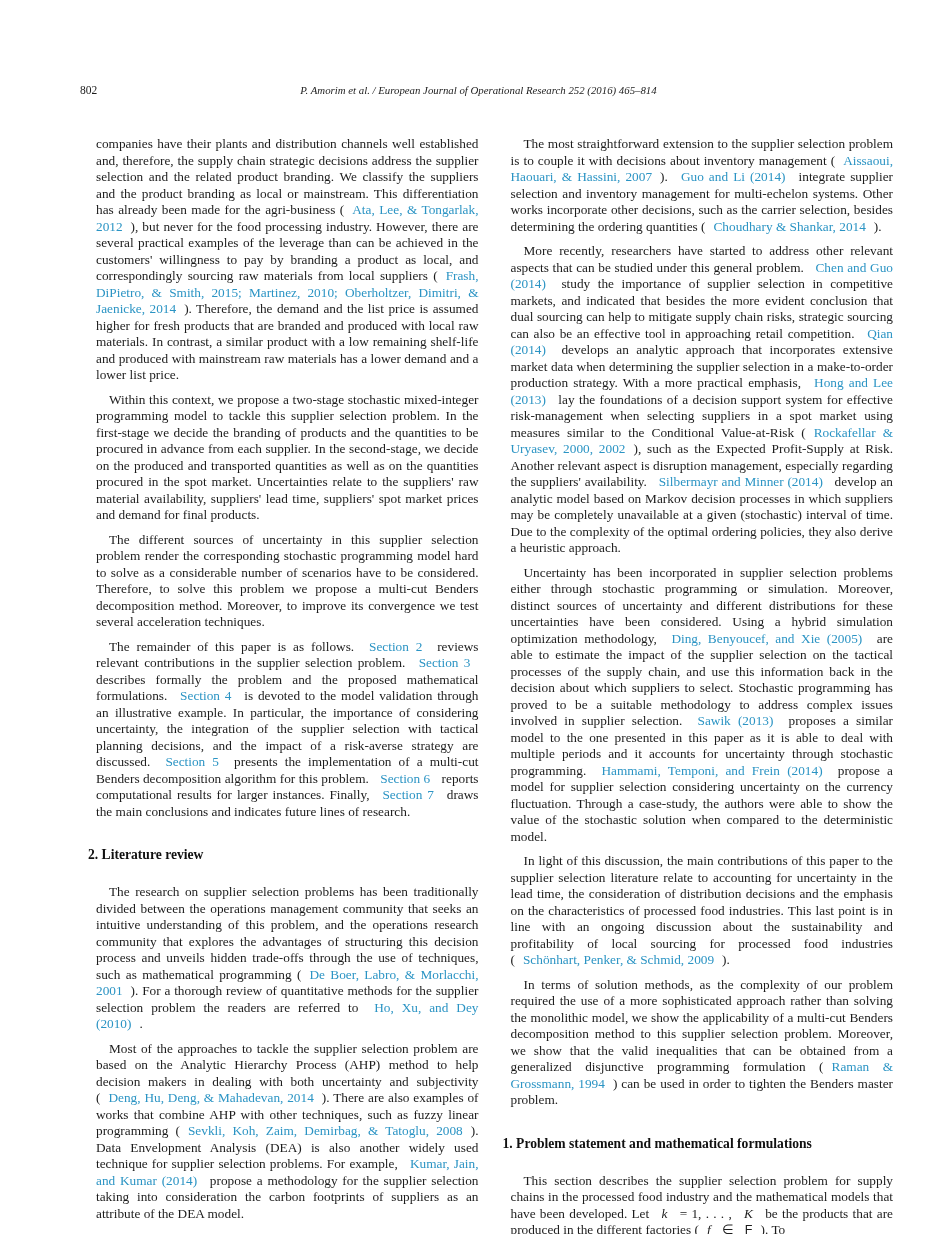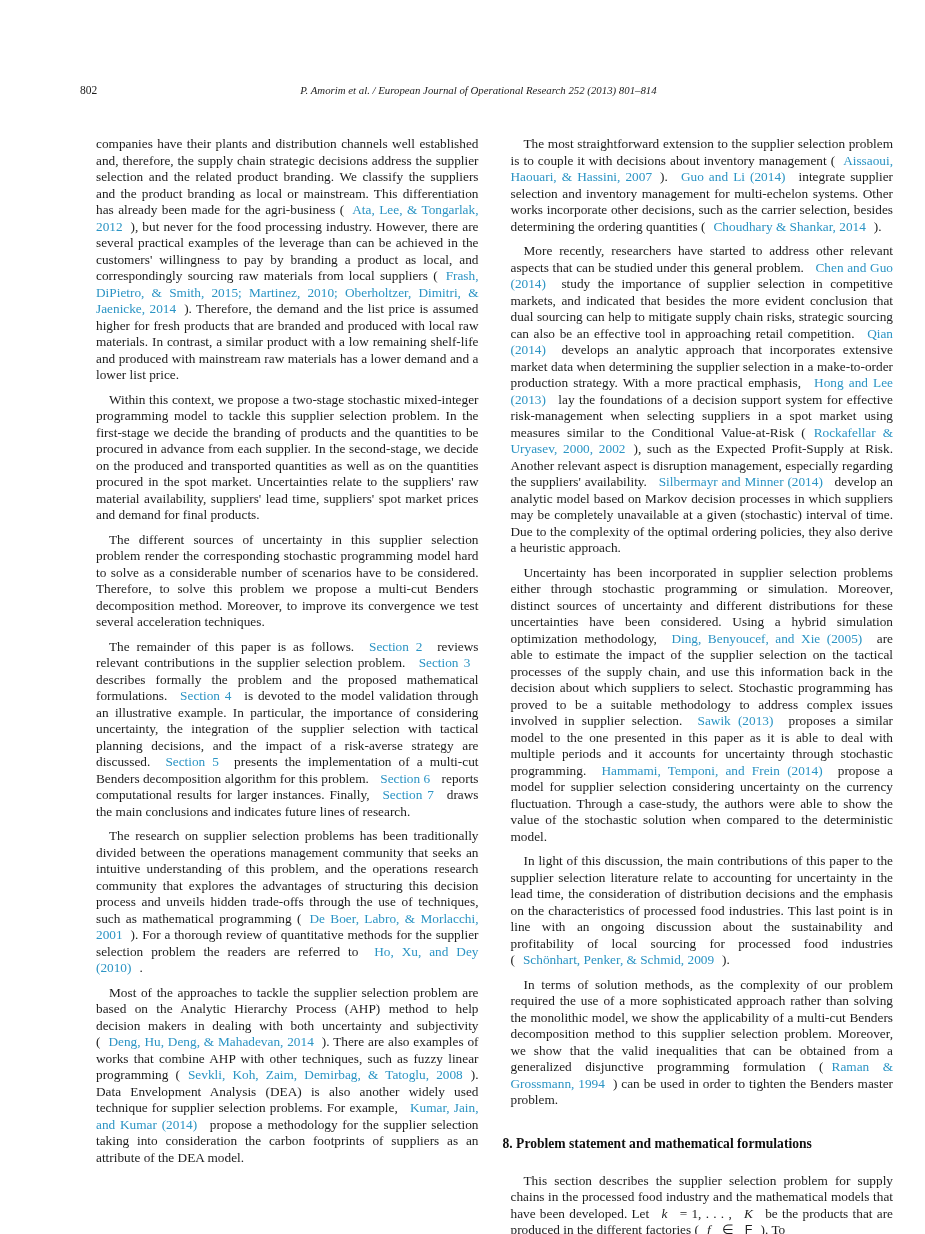--- a/index.html
+++ b/index.html
@@ -58,33 +58,34 @@
     font-style: normal;
     font-family: "Liberation Sans", sans-serif;
     font-size: 12.6px;
   }
 </style>
 </head>
 <body>
 
 <div class="page">
   <div class="page-number">802</div>
-  <div class="running-head">P. Amorim et al. / European Journal of Operational Research 252 (2013) 801–814</div>
+  <div class="running-head">P. Amorim et al. / European Journal of Operational Research 252 (2016) 465–814</div>
   <div class="columns">
     <div class="col">
         <p class="para">companies have their plants and distribution channels well established and, therefore, the supply chain strategic decisions address the supplier selection and the related product branding. We classify the suppliers and the product branding as local or mainstream. This differentiation has already been made for the agri-business (<a class="cite">Ata, Lee, &amp; Tongarlak, 2012</a>), but never for the food processing industry. However, there are several practical examples of the leverage than can be achieved in the customers' willingness to pay by branding a product as local, and correspondingly sourcing raw materials from local suppliers (<a class="cite">Frash, DiPietro, &amp; Smith, 2015; Martinez, 2010; Oberholtzer, Dimitri, &amp; Jaenicke, 2014</a>). Therefore, the demand and the list price is assumed higher for fresh products that are branded and produced with local raw materials. In contrast, a similar product with a low remaining shelf-life and produced with mainstream raw materials has a lower demand and a lower list price.</p>
         <p class="para indent">Within this context, we propose a two-stage stochastic mixed-integer programming model to tackle this supplier selection problem. In the first-stage we decide the branding of products and the quantities to be procured in advance from each supplier. In the second-stage, we decide on the produced and transported quantities as well as on the quantities procured in the spot market. Uncertainties relate to the suppliers' raw material availability, suppliers' lead time, suppliers' spot market prices and demand for final products.</p>
         <p class="para indent">The different sources of uncertainty in this supplier selection problem render the corresponding stochastic programming model hard to solve as a considerable number of scenarios have to be considered. Therefore, to solve this problem we propose a multi-cut Benders decomposition method. Moreover, to improve its convergence we test several acceleration techniques.</p>
         <p class="para indent">The remainder of this paper is as follows. <a class="cite">Section 2</a> reviews relevant contributions in the supplier selection problem. <a class="cite">Section 3</a> describes formally the problem and the proposed mathematical formulations. <a class="cite">Section 4</a> is devoted to the model validation through an illustrative example. In particular, the importance of considering uncertainty, the integration of the supplier selection with tactical planning decisions, and the impact of a risk-averse strategy are discussed. <a class="cite">Section 5</a> presents the implementation of a multi-cut Benders decomposition algorithm for this problem. <a class="cite">Section 6</a> reports computational results for larger instances. Finally, <a class="cite">Section 7</a> draws the main conclusions and indicates future lines of research.</p>
+        <h2 class="section-heading">2. Literature review</h2>
         <p class="para indent">The research on supplier selection problems has been traditionally divided between the operations management community that seeks an intuitive understanding of this problem, and the operations research community that explores the advantages of structuring this decision process and unveils hidden trade-offs through the use of techniques, such as mathematical programming (<a class="cite">De Boer, Labro, &amp; Morlacchi, 2001</a>). For a thorough review of quantitative methods for the supplier selection problem the readers are referred to <a class="cite">Ho, Xu, and Dey (2010)</a>.</p>
         <p class="para indent">Most of the approaches to tackle the supplier selection problem are based on the Analytic Hierarchy Process (AHP) method to help decision makers in dealing with both uncertainty and subjectivity (<a class="cite">Deng, Hu, Deng, &amp; Mahadevan, 2014</a>). There are also examples of works that combine AHP with other techniques, such as fuzzy linear programming (<a class="cite">Sevkli, Koh, Zaim, Demirbag, &amp; Tatoglu, 2008</a>). Data Envelopment Analysis (DEA) is also another widely used technique for supplier selection problems. For example, <a class="cite">Kumar, Jain, and Kumar (2014)</a> propose a methodology for the supplier selection taking into consideration the carbon footprints of suppliers as an attribute of the DEA model.</p>
       </div>
     <div class="col">
         <p class="para indent">The most straightforward extension to the supplier selection problem is to couple it with decisions about inventory management (<a class="cite">Aissaoui, Haouari, &amp; Hassini, 2007</a>). <a class="cite">Guo and Li (2014)</a> integrate supplier selection and inventory management for multi-echelon systems. Other works incorporate other decisions, such as the carrier selection, besides determining the ordering quantities (<a class="cite">Choudhary &amp; Shankar, 2014</a>).</p>
         <p class="para indent">More recently, researchers have started to address other relevant aspects that can be studied under this general problem. <a class="cite">Chen and Guo (2014)</a> study the importance of supplier selection in competitive markets, and indicated that besides the more evident conclusion that dual sourcing can help to mitigate supply chain risks, strategic sourcing can also be an effective tool in approaching retail competition. <a class="cite">Qian (2014)</a> develops an analytic approach that incorporates extensive market data when determining the supplier selection in a make-to-order production strategy. With a more practical emphasis, <a class="cite">Hong and Lee (2013)</a> lay the foundations of a decision support system for effective risk-management when selecting suppliers in a spot market using measures similar to the Conditional Value-at-Risk (<a class="cite">Rockafellar &amp; Uryasev, 2000, 2002</a>), such as the Expected Profit-Supply at Risk. Another relevant aspect is disruption management, especially regarding the suppliers' availability. <a class="cite">Silbermayr and Minner (2014)</a> develop an analytic model based on Markov decision processes in which suppliers may be completely unavailable at a given (stochastic) interval of time. Due to the complexity of the optimal ordering policies, they also derive a heuristic approach.</p>
         <p class="para indent">Uncertainty has been incorporated in supplier selection problems either through stochastic programming or simulation. Moreover, distinct sources of uncertainty and different distributions for these uncertainties have been considered. Using a hybrid simulation optimization methodology, <a class="cite">Ding, Benyoucef, and Xie (2005)</a> are able to estimate the impact of the supplier selection on the tactical processes of the supply chain, and use this information back in the decision about which suppliers to select. Stochastic programming has proved to be a suitable methodology to address complex issues involved in supplier selection. <a class="cite">Sawik (2013)</a> proposes a similar model to the one presented in this paper as it is able to deal with multiple periods and it accounts for uncertainty through stochastic programming. <a class="cite">Hammami, Temponi, and Frein (2014)</a> propose a model for supplier selection considering uncertainty on the currency fluctuation. Through a case-study, the authors were able to show the value of the stochastic solution when compared to the deterministic model.</p>
         <p class="para indent">In light of this discussion, the main contributions of this paper to the supplier selection literature relate to accounting for uncertainty in the lead time, the consideration of distribution decisions and the emphasis on the characteristics of processed food industries. This last point is in line with an ongoing discussion about the sustainability and profitability of local sourcing for processed food industries (<a class="cite">Schönhart, Penker, &amp; Schmid, 2009</a>).</p>
         <p class="para indent">In terms of solution methods, as the complexity of our problem required the use of a more sophisticated approach rather than solving the monolithic model, we show the applicability of a multi-cut Benders decomposition method to this supplier selection problem. Moreover, we show that the valid inequalities that can be obtained from a generalized disjunctive programming formulation (<a class="cite">Raman &amp; Grossmann, 1994</a>) can be used in order to tighten the Benders master problem.</p>
-        <h2 class="section-heading">8. Problem statement and mathematical formulations</h2>
+        <h2 class="section-heading">1. Problem statement and mathematical formulations</h2>
         <p class="para indent">This section describes the supplier selection problem for supply chains in the processed food industry and the mathematical models that have been developed. Let <em class="math-var">k</em> = 1, . . . , <em class="math-var">K</em> be the products that are produced in the different factories (<em class="math-var">f</em> ∈ <span class="math-set">F</span>). To</p>
       </div>
   </div>
 </div>
 
 </body></html>

